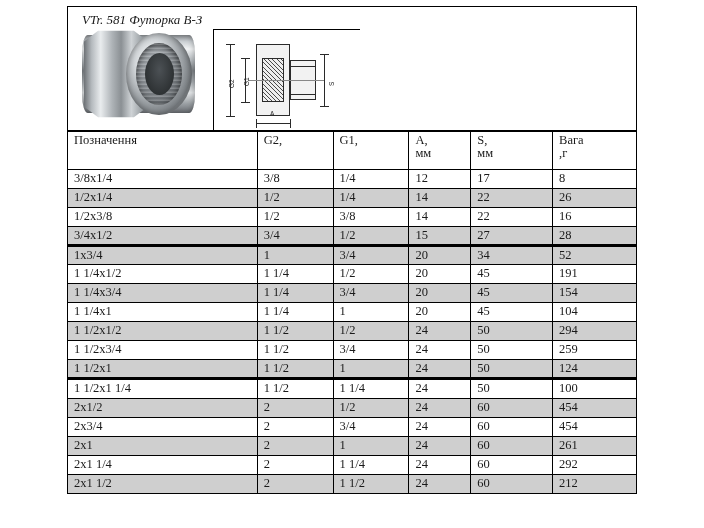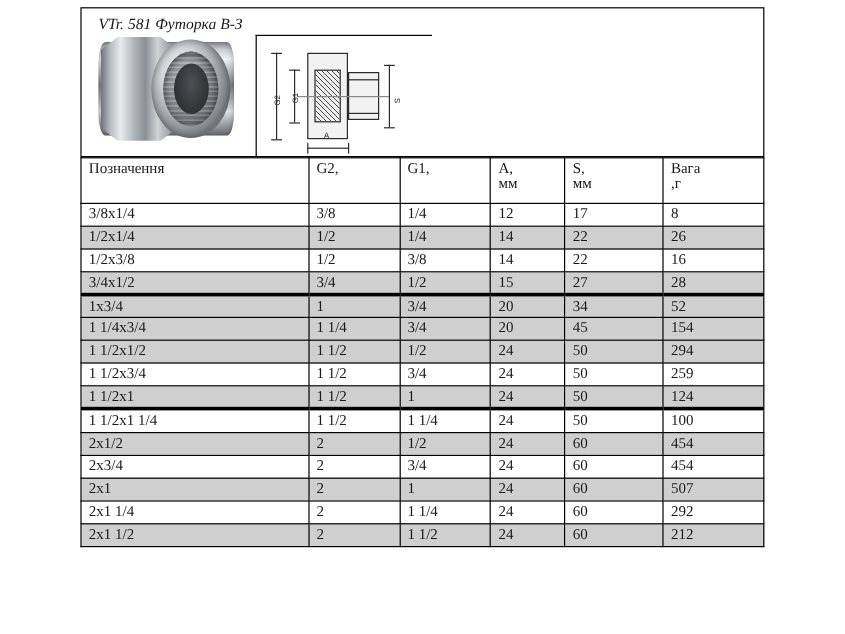--- a/index.html
+++ b/index.html
@@ -313,28 +313,44 @@
           <td>28</td>
         </tr>
         <tr class="shaded">
           <td>1x3/4</td>
           <td>1</td>
           <td>3/4</td>
           <td>20</td>
           <td>34</td>
           <td>52</td>
         </tr>
+        <tr class="plain">
+          <td>1 1/4x1/2</td>
+          <td>1 1/4</td>
+          <td>1/2</td>
+          <td>20</td>
+          <td>45</td>
+          <td>191</td>
+        </tr>
         <tr class="shaded">
           <td>1 1/4x3/4</td>
           <td>1 1/4</td>
           <td>3/4</td>
           <td>20</td>
           <td>45</td>
           <td>154</td>
         </tr>
+        <tr class="plain">
+          <td>1 1/4x1</td>
+          <td>1 1/4</td>
+          <td>1</td>
+          <td>20</td>
+          <td>45</td>
+          <td>104</td>
+        </tr>
         <tr class="shaded">
           <td>1 1/2x1/2</td>
           <td>1 1/2</td>
           <td>1/2</td>
           <td>24</td>
           <td>50</td>
           <td>294</td>
         </tr>
         <tr class="plain">
           <td>1 1/2x3/4</td>
@@ -375,21 +391,21 @@
           <td>24</td>
           <td>60</td>
           <td>454</td>
         </tr>
         <tr class="shaded">
           <td>2x1</td>
           <td>2</td>
           <td>1</td>
           <td>24</td>
           <td>60</td>
-          <td>507</td>
+          <td>261</td>
         </tr>
         <tr class="plain">
           <td>2x1 1/4</td>
           <td>2</td>
           <td>1 1/4</td>
           <td>24</td>
           <td>60</td>
           <td>292</td>
         </tr>
         <tr class="shaded">

